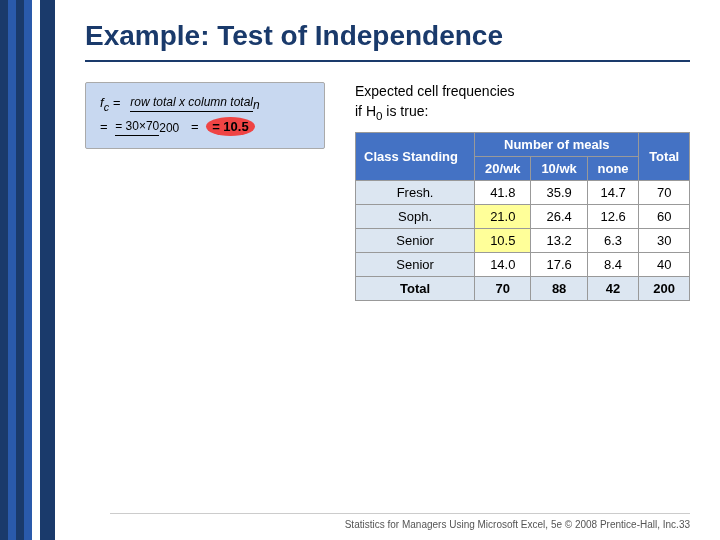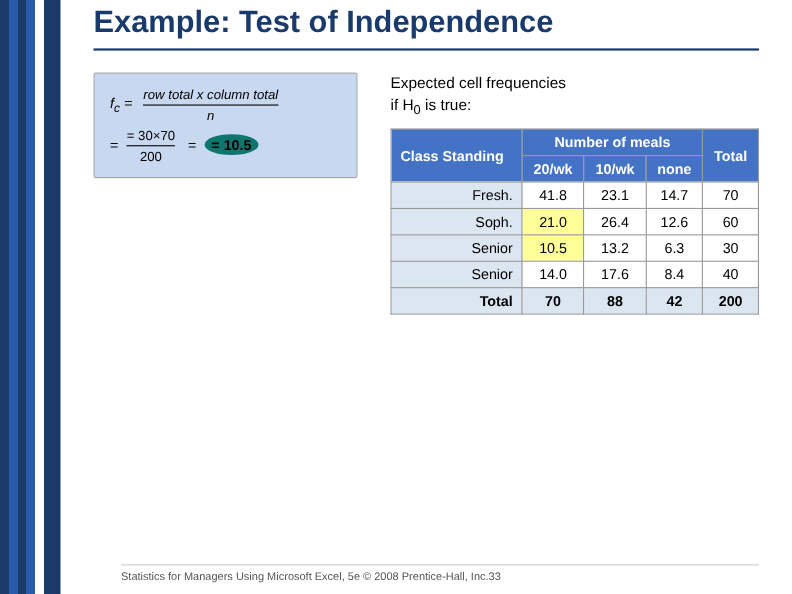--- a/index.html
+++ b/index.html
@@ -30,21 +30,21 @@
         #1a3a6b 40px, #1a3a6b 48px
       );
     }
 
     .main-content {
       position: absolute;
       left: 55px;
       top: 0;
       right: 0;
       bottom: 0;
-      padding: 4px 30px;
+      padding: 20px 30px;
     }
 
     .page-title {
       font-size: 28px;
       font-weight: bold;
       color: #1a3a6b;
       margin-bottom: 20px;
       border-bottom: 2px solid #1a3a6b;
       padding-bottom: 8px;
     }
@@ -72,41 +72,40 @@
       background: #c8d8f0;
       border: 1px solid #aaaaaa;
       padding: 12px 14px;
       font-size: 13px;
       color: #000;
       border-radius: 2px;
     }
 
     .formula-fraction {
       display: inline-flex;
-      flex-direction: column;
       align-items: center;
       vertical-align: middle;
       margin: 0 4px;
       text-align: right;
     }
 
     .formula-numerator {
       border-bottom: 1px solid #000;
       padding-bottom: 2px;
       font-size: 12px;
     }
 
     .formula-denominator {
       padding-top: 2px;
       font-size: 12px;
     }
 
     .highlight-circle {
       display: inline-block;
-      background: #0f766e;
+      background: #ef4444;
       border-radius: 50%;
       padding: 2px 6px;
       font-weight: bold;
       color: #000;
     }
 
     .right-section {
       flex: 1;
     }
 
@@ -144,21 +143,21 @@
 
     .data-table .class-header {
       background: #4472c4;
       color: white;
       font-weight: bold;
       text-align: left;
     }
 
     .data-table .row-label {
       background: #dce6f1;
-      text-align: right;
+      text-align: center;
       font-weight: normal;
     }
 
     .data-table .total-row td {
       background: #dce6f1;
       font-weight: bold;
     }
 
     .data-table .total-row .row-label {
       font-weight: bold;
@@ -167,21 +166,21 @@
     .highlighted-cell {
       background: #ffff99 !important;
     }
 
     .footer {
       position: absolute;
       bottom: 10px;
       left: 55px;
       right: 30px;
       display: flex;
-      justify-content: flex-start;
+      justify-content: flex-end;
       font-size: 10px;
       color: #555;
       border-top: 1px solid #ccc;
       padding-top: 5px;
     }
   </style>
 </head>
 <body>
 
 <div class="left-bar"></div>
@@ -230,21 +229,21 @@
           <tr class="header-row-sub">
             <th>20/wk</th>
             <th>10/wk</th>
             <th>none</th>
           </tr>
         </thead>
         <tbody id="table-body">
         <tr>
               <td class="row-label">Fresh.</td>
               <td>41.8</td>
-              <td>23.1</td>
+              <td>35.9</td>
               <td>14.7</td>
               <td>70</td>
             </tr>
             <tr>
               <td class="row-label">Soph.</td>
               <td class="highlighted-cell">21.0</td>
               <td>26.4</td>
               <td>12.6</td>
               <td>60</td>
             </tr>

